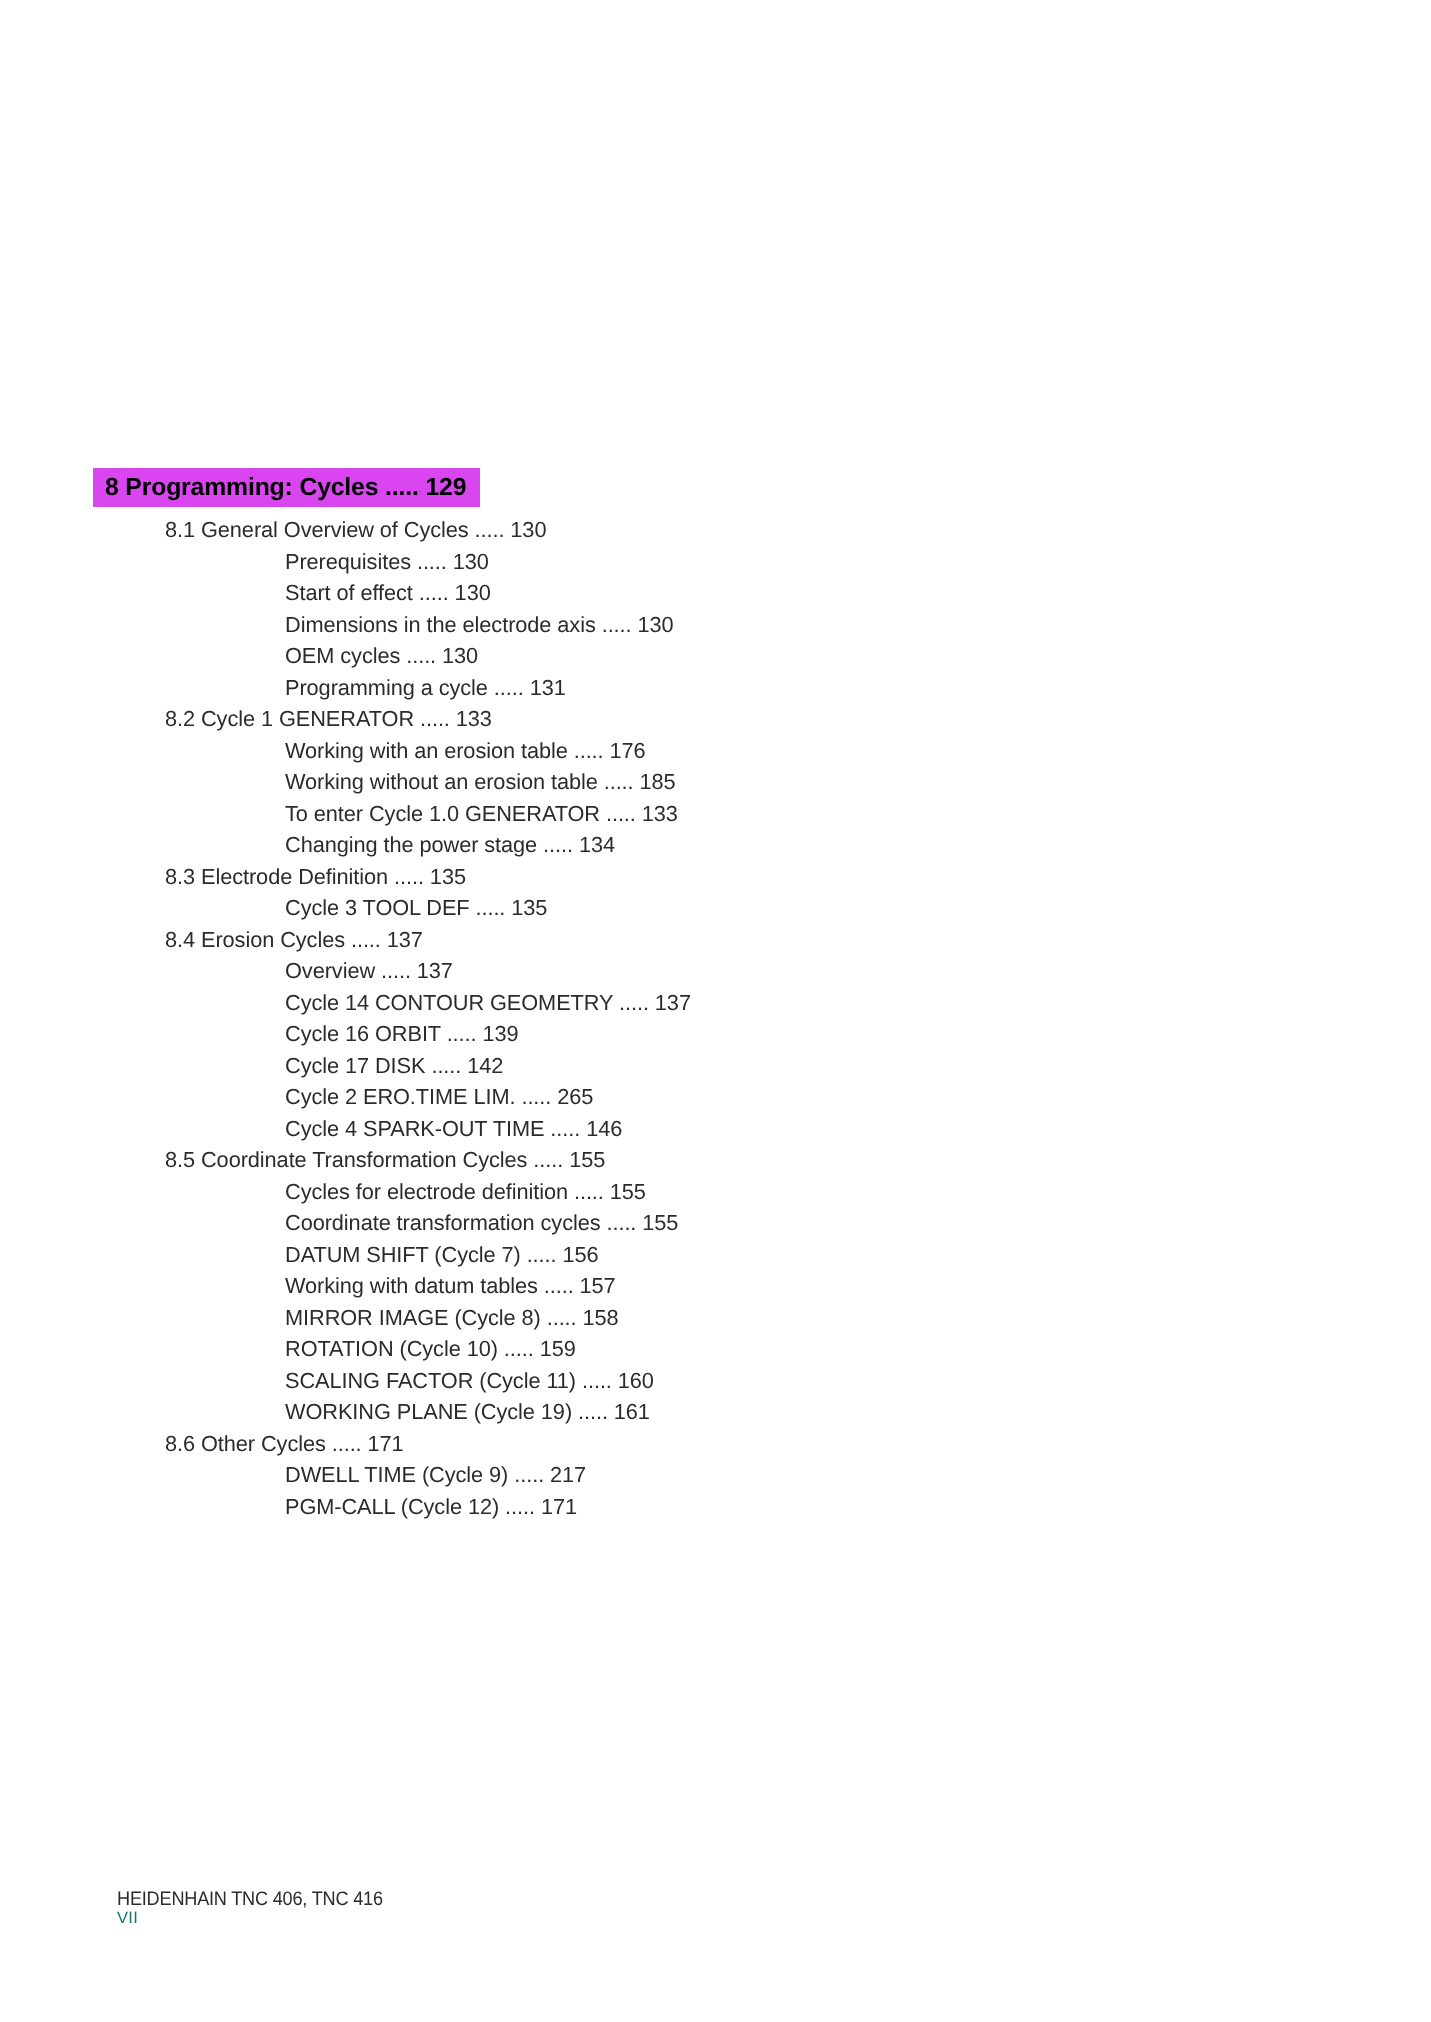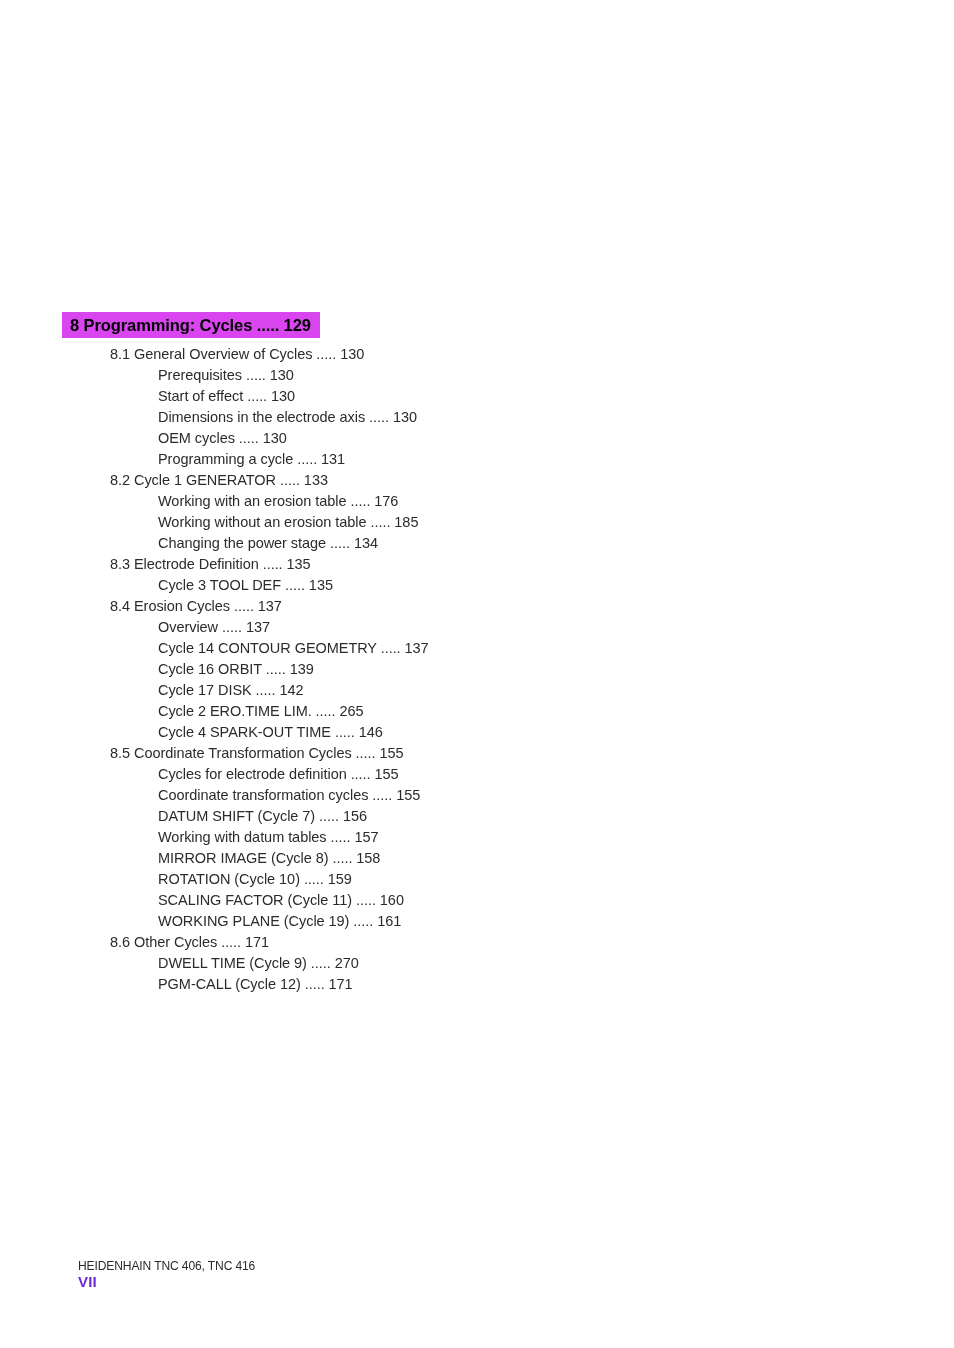--- a/index.html
+++ b/index.html
@@ -54,20 +54,21 @@
     line-height: 21px;
     color: #2b2b2b;
     white-space: nowrap;
     letter-spacing: -0.05px;
   }
   .toc-entry.level-1 {
     padding-left: 110px;
   }
   .toc-entry.level-2 {
     padding-left: 158px;
+    margin-left: 32px;
   }
 
   
   .footer {
     position: absolute;
     left: 78px;
     right: 62px;
     top: 1258px;
     display: flex;
     align-items: flex-start;
@@ -75,23 +76,23 @@
     flex-direction: column;
   }
   .footer-left {
     font-size: 13px;
     color: #2b2b2b;
     letter-spacing: -0.15px;
     transform: scaleX(0.93);
     transform-origin: left center;
   }
   .footer-right {
-    font-size: 15px;
-    font-weight: bold;
-    color: #6d28d9;
+    font-size: 11px;
+    font-weight: normal;
+    color: #0f766e;
     letter-spacing: 0.2px;
   }
 </style>
 </head>
 <body>
 
 <div class="page">
 
   <div class="chapter-heading" style="background: #d946ef;">
     <span class="heading-text">8 Programming: Cycles ..... 129</span>
@@ -100,41 +101,42 @@
   <div class="toc">
       <div class="toc-entry level-1">8.1 General Overview of Cycles ..... 130</div>
       <div class="toc-entry level-2">Prerequisites ..... 130</div>
       <div class="toc-entry level-2">Start of effect ..... 130</div>
       <div class="toc-entry level-2">Dimensions in the electrode axis ..... 130</div>
       <div class="toc-entry level-2">OEM cycles ..... 130</div>
       <div class="toc-entry level-2">Programming a cycle ..... 131</div>
       <div class="toc-entry level-1">8.2 Cycle 1 GENERATOR ..... 133</div>
       <div class="toc-entry level-2">Working with an erosion table ..... 176</div>
       <div class="toc-entry level-2">Working without an erosion table ..... 185</div>
+      <div class="toc-entry level-2">To enter Cycle 1.0 GENERATOR ..... 133</div>
       <div class="toc-entry level-2">Changing the power stage ..... 134</div>
       <div class="toc-entry level-1">8.3 Electrode Definition ..... 135</div>
       <div class="toc-entry level-2">Cycle 3 TOOL DEF ..... 135</div>
       <div class="toc-entry level-1">8.4 Erosion Cycles ..... 137</div>
       <div class="toc-entry level-2">Overview ..... 137</div>
       <div class="toc-entry level-2">Cycle 14 CONTOUR GEOMETRY ..... 137</div>
       <div class="toc-entry level-2">Cycle 16 ORBIT ..... 139</div>
       <div class="toc-entry level-2">Cycle 17 DISK ..... 142</div>
       <div class="toc-entry level-2">Cycle 2 ERO.TIME LIM. ..... 265</div>
       <div class="toc-entry level-2">Cycle 4 SPARK-OUT TIME ..... 146</div>
       <div class="toc-entry level-1">8.5 Coordinate Transformation Cycles ..... 155</div>
       <div class="toc-entry level-2">Cycles for electrode definition ..... 155</div>
       <div class="toc-entry level-2">Coordinate transformation cycles ..... 155</div>
       <div class="toc-entry level-2">DATUM SHIFT (Cycle 7) ..... 156</div>
       <div class="toc-entry level-2">Working with datum tables ..... 157</div>
       <div class="toc-entry level-2">MIRROR IMAGE (Cycle 8) ..... 158</div>
       <div class="toc-entry level-2">ROTATION (Cycle 10) ..... 159</div>
       <div class="toc-entry level-2">SCALING FACTOR (Cycle 11) ..... 160</div>
       <div class="toc-entry level-2">WORKING PLANE (Cycle 19) ..... 161</div>
       <div class="toc-entry level-1">8.6 Other Cycles ..... 171</div>
-      <div class="toc-entry level-2">DWELL TIME (Cycle 9) ..... 270</div>
+      <div class="toc-entry level-2">DWELL TIME (Cycle 9) ..... 217</div>
       <div class="toc-entry level-2">PGM-CALL (Cycle 12) ..... 171</div>
     </div>
 
   <div class="footer">
     <span class="footer-left">HEIDENHAIN TNC 406, TNC 416</span>
     <span class="footer-right">VII</span>
   </div>
 
 </div>
 

